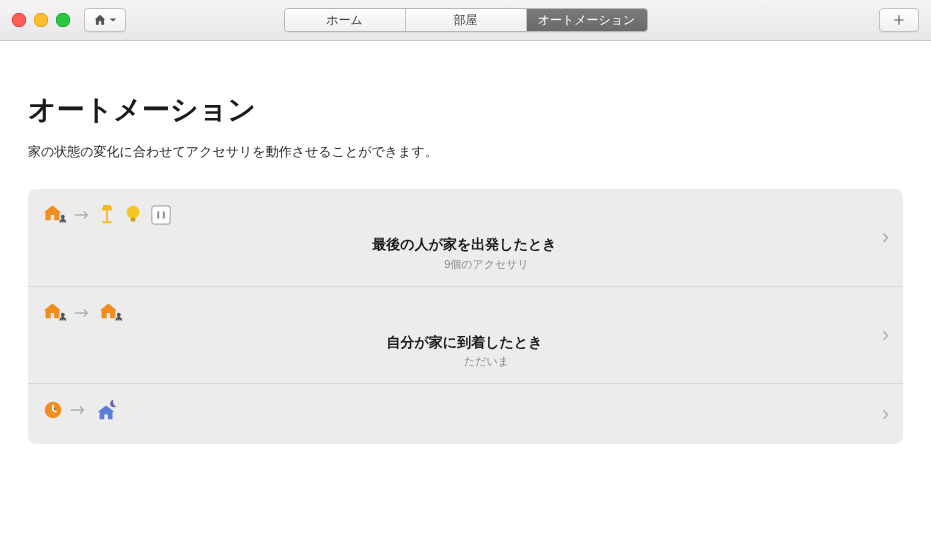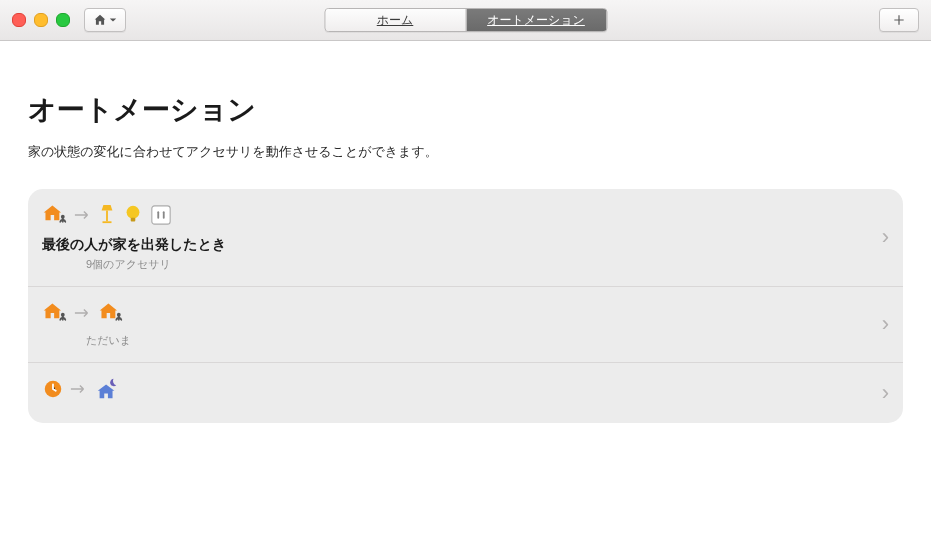--- a/index.html
+++ b/index.html
@@ -4,28 +4,28 @@
   <style>
     body { margin: 0; font-family: -apple-system, "Hiragino Sans", sans-serif; background: #fff; width: 931px; height: 548px; overflow: hidden; }
     .titlebar { height: 40px; background: linear-gradient(#f6f5f5,#e8e6e6); border-bottom: 1px solid #c9c7c7; display: flex; align-items: center; padding: 0 12px; position: relative; }
     .traffic { display: flex; gap: 8px; }
     .tl { width: 12px; height: 12px; border-radius: 6px; }
     .red { background: #ff5f57; border: 0.5px solid #e14138; }
     .yellow { background: #ffbd2e; border: 0.5px solid #e0a022; }
     .green { background: #28c940; border: 0.5px solid #1fa72e; }
     .homebtn { margin-left: 14px; width: 40px; height: 22px; border: 1px solid #c2c0c0; border-radius: 4px; background: linear-gradient(#fff,#f1efef); display: flex; align-items: center; justify-content: center; gap: 2px; box-shadow: 0 1px 0 rgba(0,0,0,.05); }
     .seg { position: absolute; left: 50%; transform: translateX(-50%); display: flex; border: 1px solid #b7b5b5; border-radius: 4px; overflow: hidden; height: 22px; box-shadow: 0 1px 0 rgba(0,0,0,.05); }
-    .seg div { width: 140px; font-size: 12px; display: flex; align-items: center; justify-content: center; background: linear-gradient(#fdfdfd,#f0eeee); color: #3a3a3a; cursor: default; text-decoration: underline; }
+    .seg div { width: 120px; font-size: 12px; display: flex; align-items: center; justify-content: center; background: linear-gradient(#fdfdfd,#f0eeee); color: #3a3a3a; cursor: default; }
     .seg div + div { border-left: 1px solid #c2c0c0; }
     .seg .active { background: linear-gradient(#7a7a7a,#6a6a6a); color: #fff; }
     .addbtn { margin-left: auto; width: 38px; height: 22px; border: 1px solid #c2c0c0; border-radius: 4px; background: linear-gradient(#fff,#f1efef); display: flex; align-items: center; justify-content: center; font-size: 16px; color: #555; box-shadow: 0 1px 0 rgba(0,0,0,.05); }
     .content { padding: 50px 28px 20px; }
     h1 { margin: 0 0 14px; font-size: 28px; font-weight: 700; color: #1a1a1a; }
     .subtitle { margin: 12px 0 28px; font-size: 13px; color: #2a2a2a; }
-    .list { background: #ececec; border-radius: 15px; }
+    .list { background: #ececec; border-radius: 8px; text-align: center; }
     .row { padding: 14px 16px 14px 14px; position: relative; cursor: default; }
     .row + .row { border-top: 1px solid #d9d7d7; }
     .icons { display: flex; align-items: center; gap: 6px; margin-bottom: 8px; height: 24px; }
     .rowtitle { font-size: 14px; font-weight: 600; color: #1a1a1a; line-height: 1.4; }
     .rowsub { font-size: 11px; color: #8a8a8a; margin-top: 2px; margin-left: 44px; }
     .chev { position: absolute; right: 14px; top: 50%; transform: translateY(-50%); color: #b4b2b2; font-size: 22px; font-weight: 300; }
     svg { display: block; }
   </style>
 </head>
 <body>
@@ -39,20 +39,21 @@
   <div class="homebtn">
     <svg width="14" height="14" viewBox="0 0 24 24">
         <path fill="#555" d="M12 3l9 8h-2v9h-5v-6h-4v6H5v-9H3z"></path>
       </svg>
     <svg width="8" height="8" viewBox="0 0 10 10">
         <path fill="#555" d="M1 3l4 4 4-4z"></path>
       </svg>
   </div>
   <div class="seg">
     <div>ホーム</div>
+    <div>部屋</div>
     <div class="active">オートメーション</div>
   </div>
   <div class="addbtn">
     <svg width="14" height="14" viewBox="0 0 24 24">
         <path fill="#5a5a5a" d="M11 4h2v7h7v2h-7v7h-2v-7H4v-2h7z"></path>
       </svg>
   </div>
 </div>
 
 <div class="content">
@@ -100,20 +101,21 @@
           </svg>
         <svg width="18" height="10" viewBox="0 0 20 10">
             <path stroke="#b0aeae" stroke-width="1.6" fill="none" d="M1 5h14m0 0l-4-4m4 4l-4 4"></path>
           </svg>
         <svg width="26" height="24" viewBox="0 0 30 26">
             <path fill="#f28c1e" d="M12 2l10 8h-2v9h-6v-6h-4v6H4v-9H2z"></path>
             <circle cx="24" cy="15" r="2.2" fill="#555"></circle>
             <path stroke="#555" stroke-width="1.8" stroke-linecap="round" fill="none" d="M24 17v4m0-4l-2 3m2-3l2 3m-4-1l-1 2m5-2l1 2"></path>
           </svg>
       </div>
+      <div class="rowtitle">自分が家に到着したとき</div>
       <div class="rowsub">ただいま</div>
       <div class="chev">›</div>
     </div>
 
     <div class="row">
       <div class="icons">
         <svg width="22" height="22" viewBox="0 0 24 24">
             <circle cx="12" cy="12" r="9" fill="#f28c1e"></circle>
             <path stroke="#fff" stroke-width="2" stroke-linecap="round" d="M12 7v5l3 2"></path>
           </svg>

